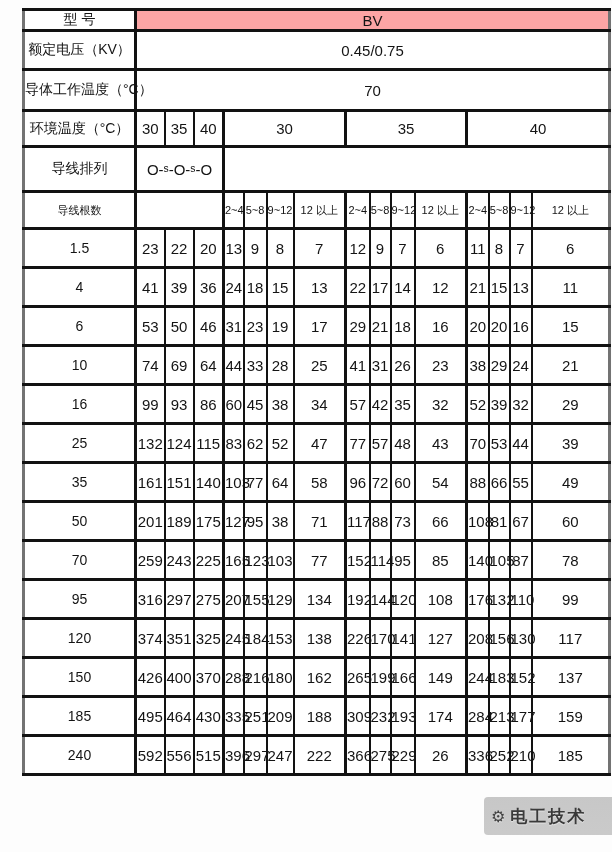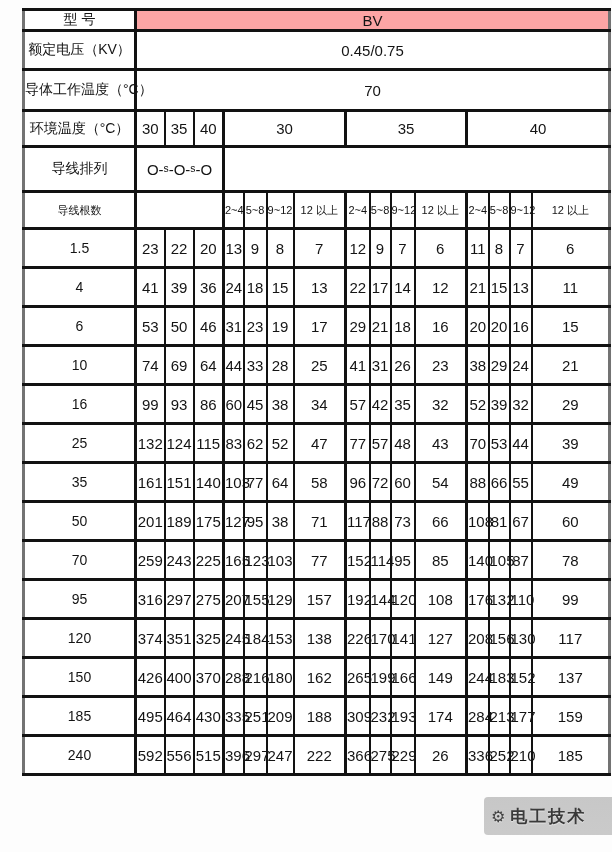--- a/index.html
+++ b/index.html
@@ -272,21 +272,21 @@
         <td class="num">78</td>
       </tr>
       <tr>
         <td class="lbl">95</td>
         <td class="num">316</td>
         <td class="num">297</td>
         <td class="num">275</td>
         <td class="num thickL">207</td>
         <td class="num">155</td>
         <td class="num">129</td>
-        <td class="num">157</td>
+        <td class="num">134</td>
         <td class="num thickL">192</td>
         <td class="num">144</td>
         <td class="num">120</td>
         <td class="num">108</td>
         <td class="num thickL">176</td>
         <td class="num">132</td>
         <td class="num">110</td>
         <td class="num">99</td>
       </tr>
       <tr>

